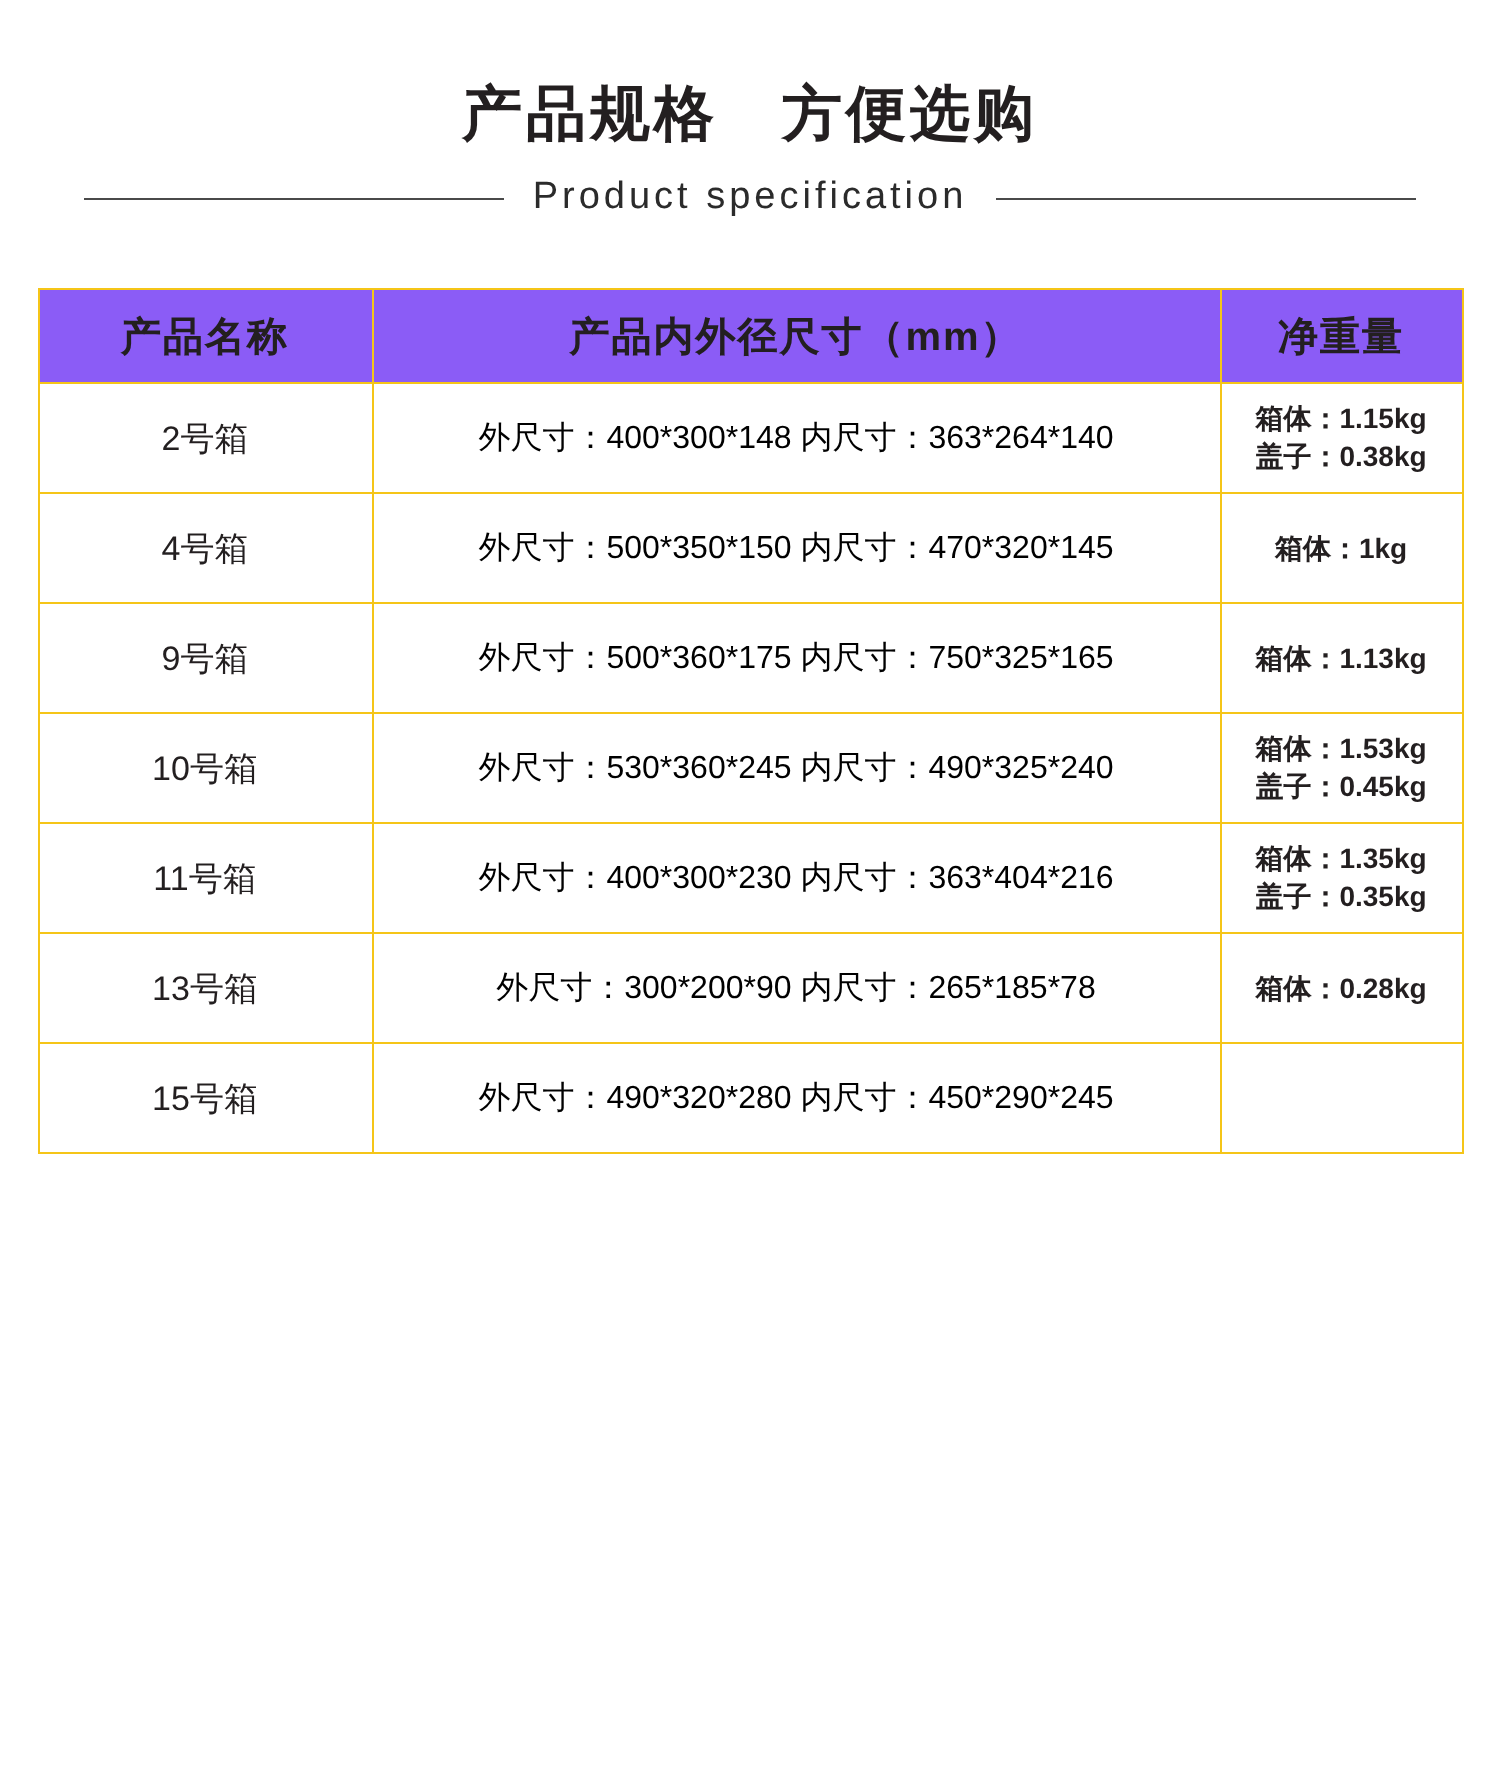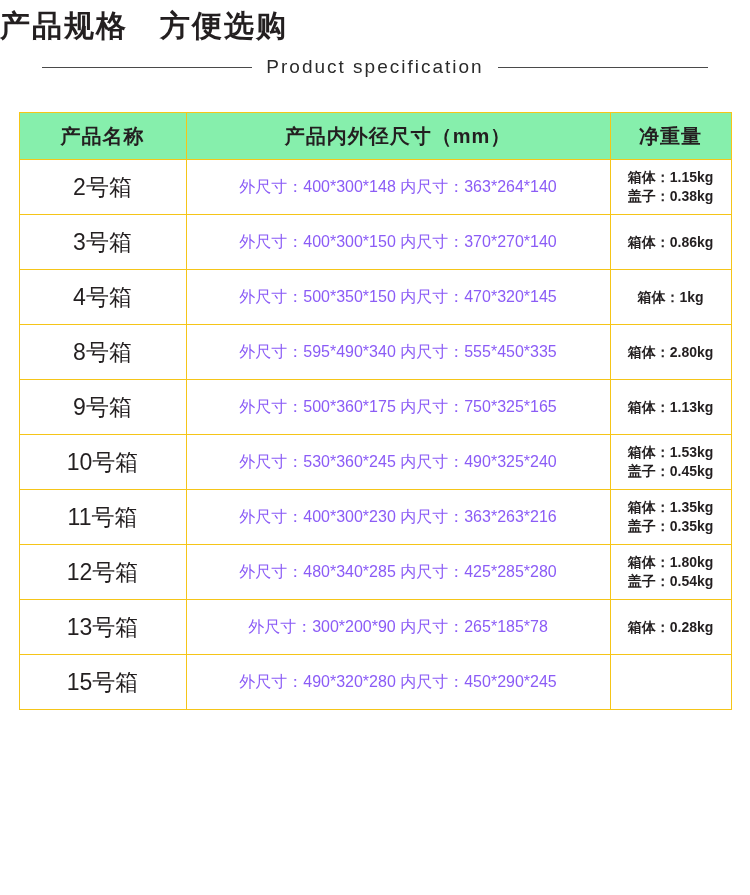--- a/index.html
+++ b/index.html
@@ -12,21 +12,22 @@
     height: 895px;
     font-family: "Liberation Sans", sans-serif;
     color: #231f20;
     overflow: hidden;
   }
   .page {
     width: 750px;
     position: relative;
   }
   .header {
-    padding-top: 4px;
+    text-align: center;
+    padding-top: 36px;
   }
   .main-title {
     font-size: 30px;
     font-weight: bold;
     letter-spacing: 2px;
     color: #231f20;
     line-height: 44px;
   }
   .sub-wrap {
     display: flex;
@@ -53,39 +54,39 @@
     margin: 34px auto 0 auto;
     width: 712px;
     table-layout: fixed;
   }
   table.spec th, table.spec td {
     border: 1px solid #f5c518;
     text-align: center;
     vertical-align: middle;
   }
   table.spec thead th {
-    background: #86efac;
+    background: #8b5cf6;
     color: #231f20;
     font-size: 20px;
     font-weight: bold;
     height: 44px;
     letter-spacing: 1px;
   }
   col.c-name { width: 167px; }
   col.c-size { width: 424px; }
   col.c-weight { width: 121px; }
 
   td.name {
-    font-size: 23px;
+    font-size: 17px;
     height: 52px;
     color: #231f20;
   }
   td.size {
     font-size: 16px;
-    color: #8b5cf6;
+    color: #000000;
   }
   td.weight {
     font-size: 14px;
     color: #231f20;
     line-height: 19px;
     padding: 2px 0;
   }
   td.weight .wline {
     display: block;
     font-weight: bold;
@@ -121,69 +122,47 @@
     <tbody id="spec-body">
         <tr>
           <td class="name">2号箱</td>
           <td class="size">外尺寸：400*300*148 内尺寸：363*264*140</td>
           <td class="weight">
             <span class="wline">箱体：1.15kg</span>
             <span class="wline">盖子：0.38kg</span>
           </td>
         </tr>
         <tr>
-          <td class="name">3号箱</td>
-          <td class="size">外尺寸：400*300*150 内尺寸：370*270*140</td>
-          <td class="weight">
-            <span class="wline">箱体：0.86kg</span>
-          </td>
-        </tr>
-        <tr>
           <td class="name">4号箱</td>
           <td class="size">外尺寸：500*350*150 内尺寸：470*320*145</td>
           <td class="weight">
             <span class="wline">箱体：1kg</span>
-          </td>
-        </tr>
-        <tr>
-          <td class="name">8号箱</td>
-          <td class="size">外尺寸：595*490*340 内尺寸：555*450*335</td>
-          <td class="weight">
-            <span class="wline">箱体：2.80kg</span>
           </td>
         </tr>
         <tr>
           <td class="name">9号箱</td>
           <td class="size">外尺寸：500*360*175 内尺寸：750*325*165</td>
           <td class="weight">
             <span class="wline">箱体：1.13kg</span>
           </td>
         </tr>
         <tr>
           <td class="name">10号箱</td>
           <td class="size">外尺寸：530*360*245 内尺寸：490*325*240</td>
           <td class="weight">
             <span class="wline">箱体：1.53kg</span>
             <span class="wline">盖子：0.45kg</span>
           </td>
         </tr>
         <tr>
           <td class="name">11号箱</td>
-          <td class="size">外尺寸：400*300*230 内尺寸：363*263*216</td>
+          <td class="size">外尺寸：400*300*230 内尺寸：363*404*216</td>
           <td class="weight">
             <span class="wline">箱体：1.35kg</span>
             <span class="wline">盖子：0.35kg</span>
-          </td>
-        </tr>
-        <tr>
-          <td class="name">12号箱</td>
-          <td class="size">外尺寸：480*340*285 内尺寸：425*285*280</td>
-          <td class="weight">
-            <span class="wline">箱体：1.80kg</span>
-            <span class="wline">盖子：0.54kg</span>
           </td>
         </tr>
         <tr>
           <td class="name">13号箱</td>
           <td class="size">外尺寸：300*200*90 内尺寸：265*185*78</td>
           <td class="weight">
             <span class="wline">箱体：0.28kg</span>
           </td>
         </tr>
         <tr>

